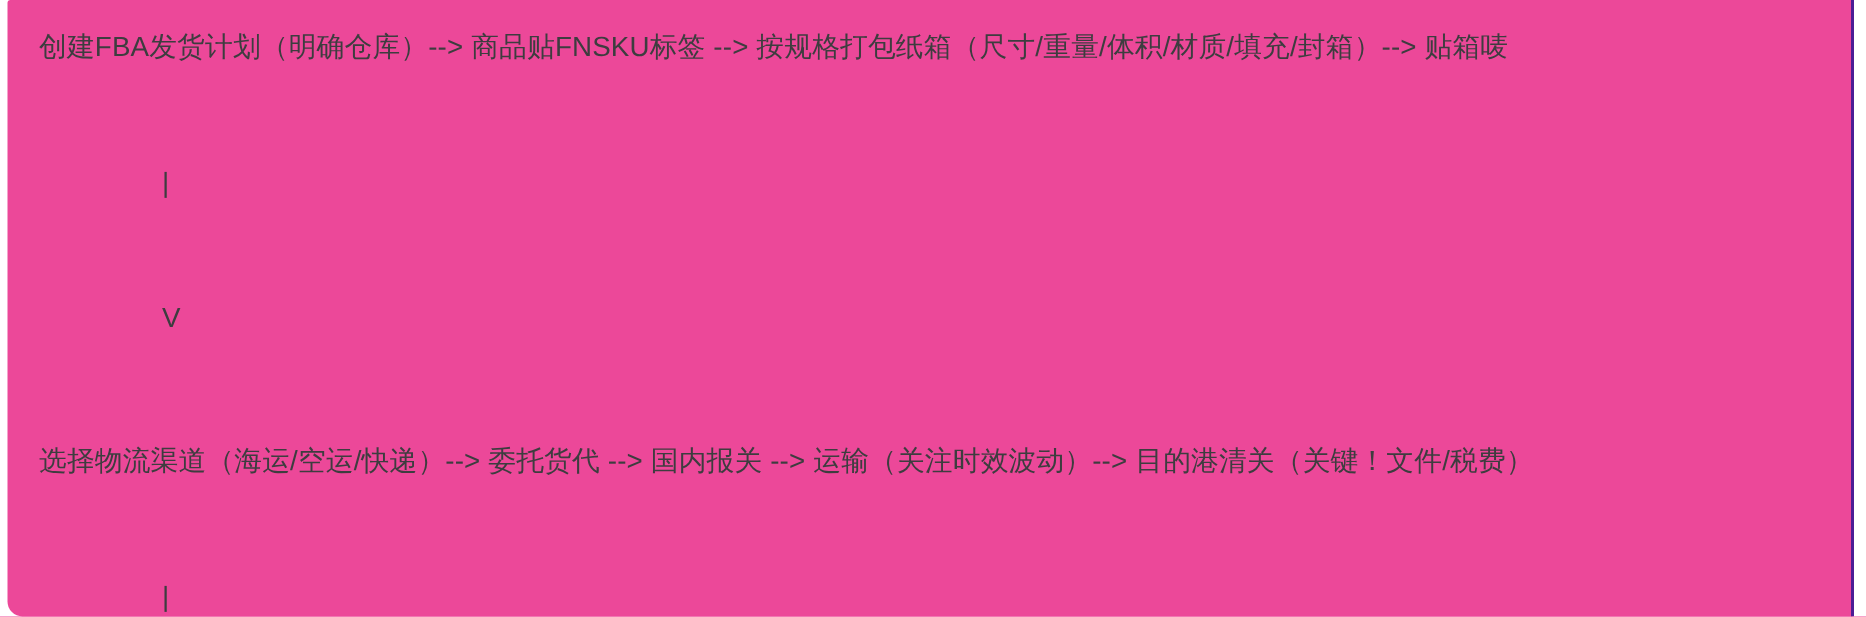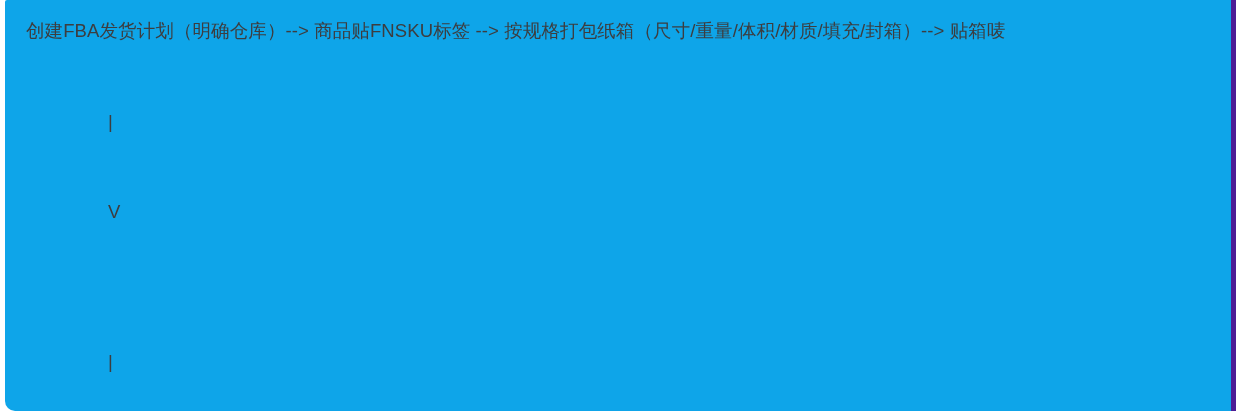--- a/index.html
+++ b/index.html
@@ -13,22 +13,22 @@
     font-family: "Liberation Sans", "DejaVu Sans", sans-serif;
     overflow: hidden;
   }
 
   #flow-panel {
     position: absolute;
     left: 5px;
     top: 0px;
     width: 1231px;
     height: 411px;
-    background: #0ea5e9;
-    border-right: 5px solid #4c1d95;
+    background: #ec4899;
+    border-right: 2px solid #4c1d95;
     border-bottom-left-radius: 10px;
     border-top-left-radius: 2px;
     box-sizing: border-box;
     overflow: hidden;
   }
 
   #flow-body {
     position: absolute;
     left: 21px;
     top: 14px;
@@ -80,20 +80,21 @@
 <div id="flow-panel">
   <div id="flow-body">
 
     <div class="flow-line step-row">创建FBA发货计划（明确仓库）--&gt; 商品贴FNSKU标签 --&gt; 按规格打包纸箱（尺寸/重量/体积/材质/填充/封箱）--&gt; 贴箱唛</div>
 
     <div class="connector">
       <span class="connector-bar">|</span>
       <span class="connector-v">V</span>
     </div>
 
+    <div class="flow-line step-row row-gap-top">选择物流渠道（海运/空运/快递）--&gt; 委托货代 --&gt; 国内报关 --&gt; 运输（关注时效波动）--&gt; 目的港清关（关键！文件/税费）</div>
 
     <div class="connector">
       <span class="connector-bar">|</span>
       
     </div>
 
   </div>
 </div>
 
 </body></html>

